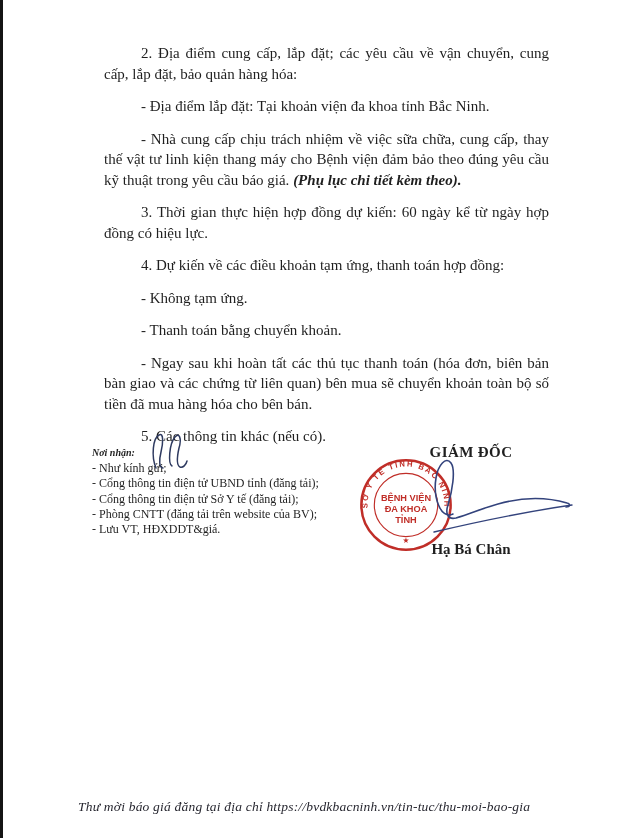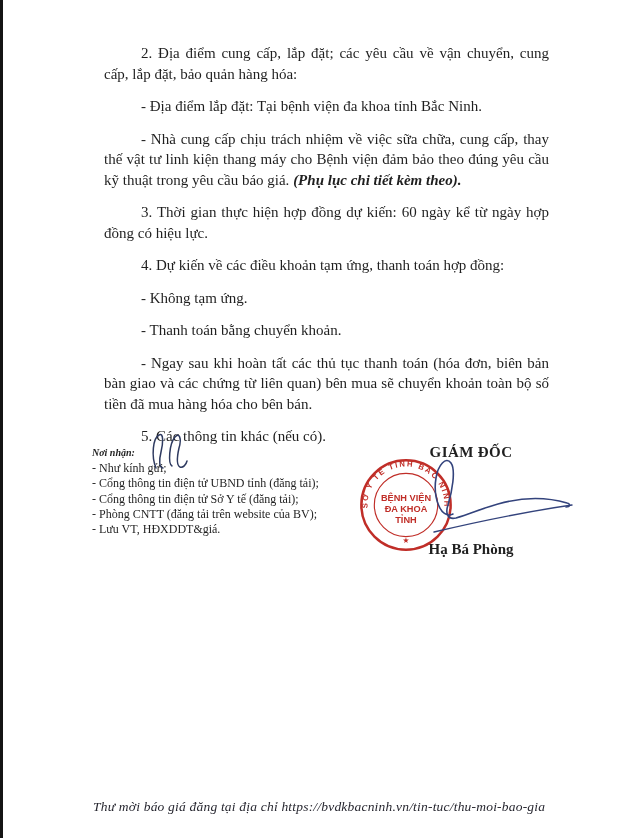--- a/index.html
+++ b/index.html
@@ -24,33 +24,33 @@
   }
   .signer-name{
     position:absolute;left:396px;top:541px;width:150px;text-align:center;
     font-weight:bold;font-size:15px;
   }
   .stamp{position:absolute;left:358px;top:457px;z-index:2;}
   .stamp text{font-family:"Liberation Sans","DejaVu Sans",sans-serif;font-weight:bold;}
   .signature-main{position:absolute;left:420px;top:448px;z-index:3;}
   .paraph{position:absolute;left:148px;top:431px;z-index:3;}
   .footer{
-    position:absolute;left:93px;top:799px;font-style:italic;font-size:13.5px;
+    position:absolute;left:78px;top:799px;font-style:italic;font-size:13.5px;
     color:#272730;white-space:nowrap;letter-spacing:.2px;
   }
 </style>
 </head>
 <body>
 
 <div class="page">
   <div class="scan-edge"></div>
 
   <div class="body-text">
     <p><span>2. Địa điểm cung cấp, lắp đặt; các yêu cầu về vận chuyển, cung cấp, lắp đặt, bảo quản hàng hóa:</span></p>
-    <p><span>- Địa điểm lắp đặt: Tại bệnh viện đa khoa tỉnh Bắc Ninh.</span></p>
+    <p><span>- Địa điểm lắp đặt: Tại khoản viện đa khoa tỉnh Bắc Ninh.</span></p>
     <p><span>- Nhà cung cấp chịu trách nhiệm về việc sữa chữa, cung cấp, thay thế vật tư linh kiện thang máy cho Bệnh viện đảm bảo theo đúng yêu cầu kỹ thuật trong yêu cầu báo giá. </span><span class="it">(Phụ lục chi tiết kèm theo).</span></p>
     <p><span>3. Thời gian thực hiện hợp đồng dự kiến: 60 ngày kể từ ngày hợp đồng có hiệu lực.</span></p>
     <p><span>4. Dự kiến về các điều khoản tạm ứng, thanh toán hợp đồng:</span></p>
     <p><span>- Không tạm ứng.</span></p>
     <p><span>- Thanh toán bằng chuyển khoản.</span></p>
     <p><span>- Ngay sau khi hoàn tất các thủ tục thanh toán (hóa đơn, biên bản bàn giao và các chứng từ liên quan) bên mua sẽ chuyển khoản toàn bộ số tiền đã mua hàng hóa cho bên bán.</span></p>
     <p><span>5. Các thông tin khác (nếu có).</span></p>
   </div>
 
   <div class="recipients">
@@ -81,16 +81,16 @@
     <text x="50" y="46" font-size="9.6" fill="#c02e28" text-anchor="middle">BỆNH VIỆN</text>
     <text x="50" y="57.5" font-size="9.6" fill="#c02e28" text-anchor="middle">ĐA KHOA</text>
     <text x="50" y="69" font-size="9.6" fill="#c02e28" text-anchor="middle">TỈNH</text>
   </svg>
 
   <svg class="signature-main" width="160" height="95" viewBox="0 0 160 95">
     <path d="M33 66 C20 72 13 48 16 30 C18 17 26 8 31 15 C36 22 32 44 28 57 C25 66 28 72 36 70 C50 66 63 60 78 56 C106 48 130 50 147 55 C151 56 150 59 146 59" fill="none" stroke="#33437c" stroke-width="1.6" stroke-linecap="round"></path>
     <path d="M14 84 C48 76 104 64 152 57" fill="none" stroke="#33437c" stroke-width="1.4" stroke-linecap="round"></path>
   </svg>
 
-  <div class="signer-name">Hạ Bá Phòng</div>
+  <div class="signer-name">Hạ Bá Chân</div>
 
   <div class="footer">Thư mời báo giá đăng tại địa chỉ https://bvdkbacninh.vn/tin-tuc/thu-moi-bao-gia</div>
 </div>
 
 </body></html>

